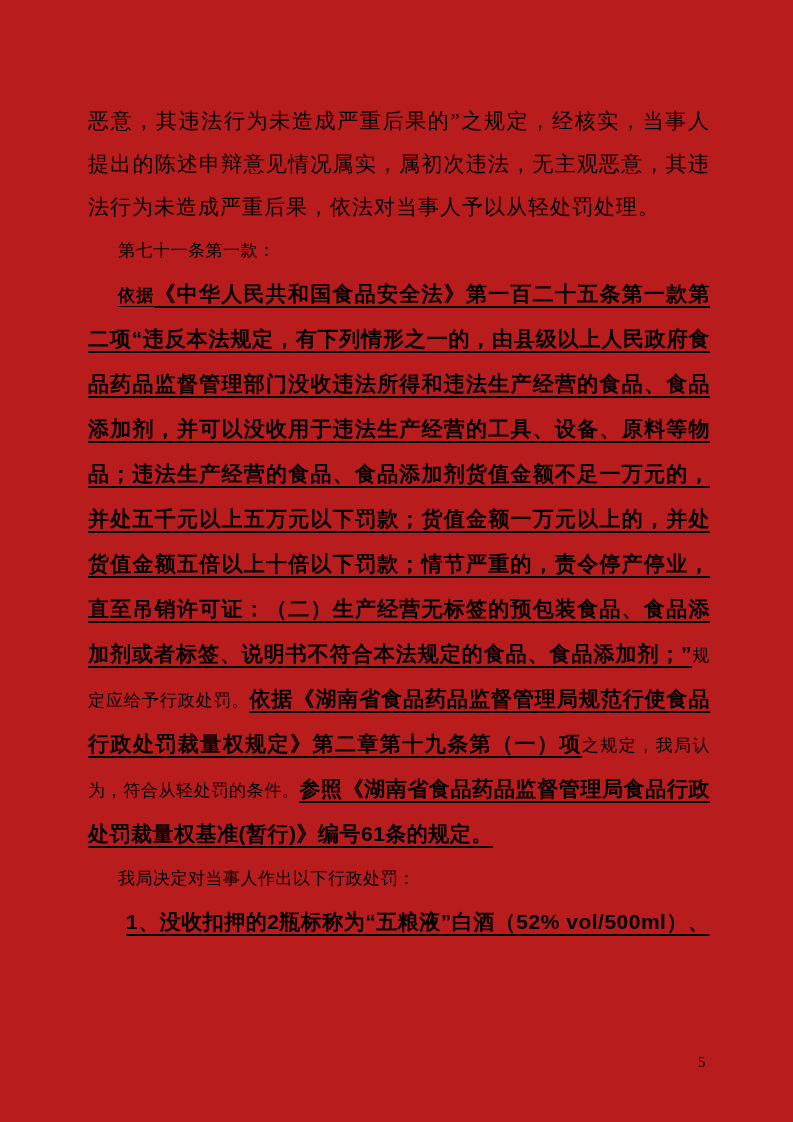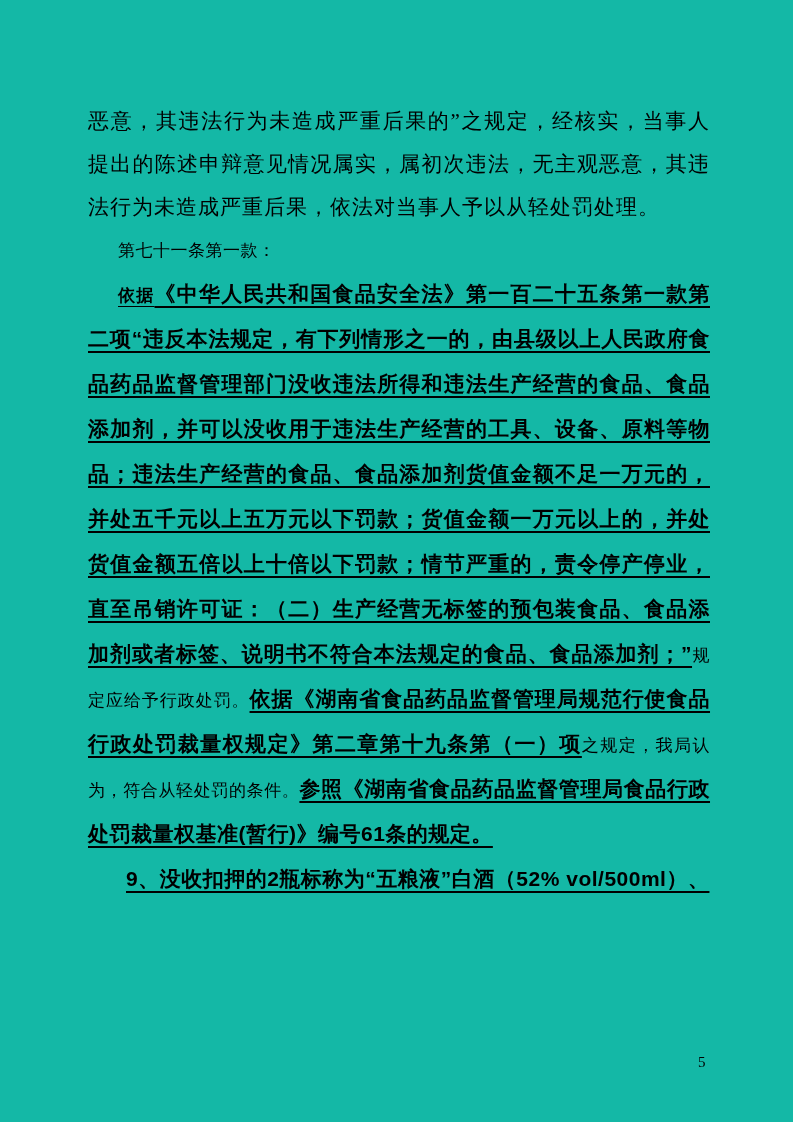--- a/index.html
+++ b/index.html
@@ -5,21 +5,21 @@
   html, body {
     margin: 0;
     padding: 0;
     background: #e8e8e8;
   }
   .page {
     position: relative;
     width: 793px;
     height: 1122px;
     margin: 0 auto;
-    background: #14b8a6;
+    background: #b91c1c;
     color: #000000;
     overflow: hidden;
   }
   .content {
     position: absolute;
     left: 88px;
     top: 100px;
     width: 622px;
   }
   .para {
@@ -78,19 +78,20 @@
 <div class="page">
   <div class="content">
 
     <p class="para kai"><span>恶意，其违法行为未造成严重后果的”之规定，经核实，当事人提出的陈述申辩意见情况属实，属初次违法，无主观恶意，其违法行为未造成严重后果，依法对当事人予以从轻处罚处理。</span></p>
 
 
     <p class="para song indent"><span>第七十一条第一款：</span></p>
 
     <p class="para song indent"><span class="song u-thin">依据</span><span class="hei u">《中华人民共和国食品安全法》第一百二十五条第一款第二项“违反本法规定，有下列情形之一的，由县级以上人民政府食品药品监督管理部门没收违法所得和违法生产经营的食品、食品添加剂，并可以没收用于违法生产经营的工具、设备、原料等物品；违法生产经营的食品、食品添加剂货值金额不足一万元的，并处五千元以上五万元以下罚款；货值金额一万元以上的，并处货值金额五倍以上十倍以下罚款；情节严重的，责令停产停业，直至吊销许可证：（二）生产经营无标签的预包装食品、食品添加剂或者标签、说明书不符合本法规定的食品、食品添加剂；”</span><span class="song">规定应给予行政处罚。</span><span class="hei u">依据《湖南省食品药品监督管理局规范行使食品行政处罚裁量权规定》第二章第十九条第（一）项</span><span class="song">之规定，我局认为，符合从轻处罚的条件。</span><span class="hei u">参照《湖南省食品药品监督管理局食品行政处罚裁量权基准(暂行)》编号61条的规定。</span></p>
 
+    <p class="para song indent"><span>我局决定对当事人作出以下行政处罚：</span></p>
 
-    <p class="para hei indent-lg"><span class="hei u">9、没收扣押的2瓶标称为“五粮液”白酒（52% vol/500ml）、</span></p>
+    <p class="para hei indent-lg"><span class="hei u">1、没收扣押的2瓶标称为“五粮液”白酒（52% vol/500ml）、</span></p>
 
   </div>
 
   <div class="page-number">5</div>
 </div>
 
 </body></html>

